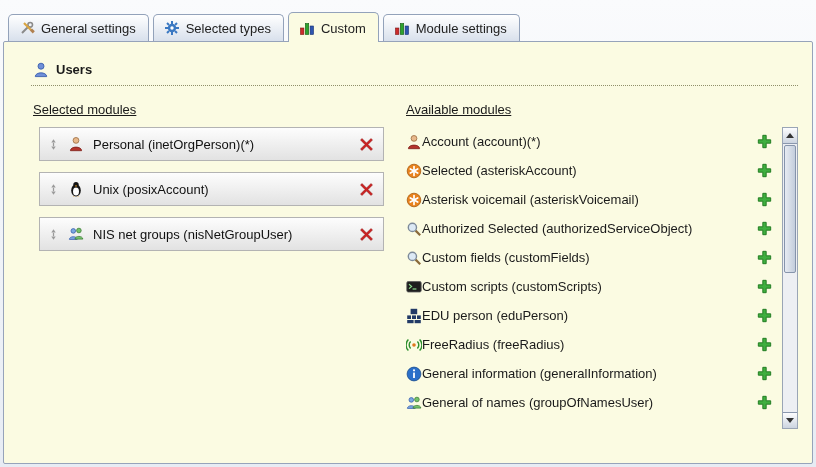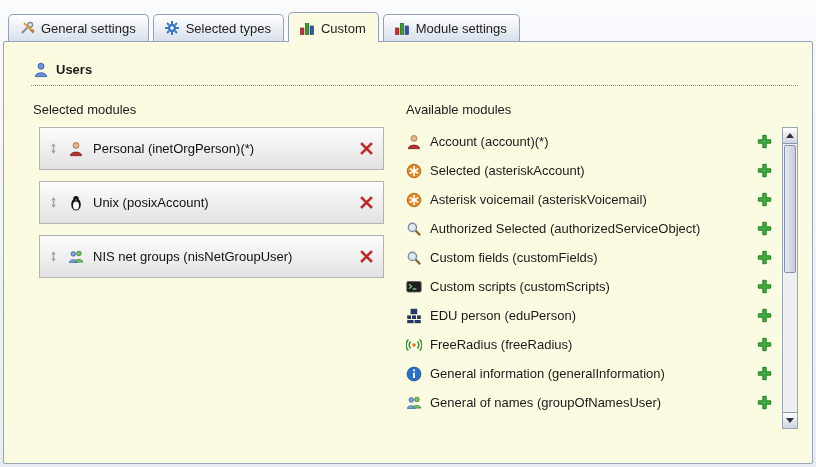--- a/index.html
+++ b/index.html
@@ -46,41 +46,41 @@
     display:flex; align-items:flex-start; gap:7px;
     font-weight:bold;
     padding:2px 2px 7px 2px;
     border-bottom:1px dotted #8f8f6a;
   }
 
   .columns { display:flex; margin-top:14px; }
   .col-left { width:373px; flex:none; }
   .col-right { flex:1; min-width:0; }
 
-  .col-heading { padding:2px 0 10px 2px; }
+  .col-heading { padding:2px 0 10px 2px;text-decoration:underline; }
 
   
   .sel-row {
-    width:345px; height:43px;
+    width:345px; height:34px;
     margin:0 0 11px 8px;
     display:flex; align-items:center; gap:9px;
     padding:0 9px 0 8px;
     border:1px solid #b3b3b3;
     background:linear-gradient(#fdfdfd,#e2e2e2);
     cursor:move;
   }
   .sel-row .label { color:#111; }
   .sel-row .spacer { flex:1; }
 
   
   .avail-wrap { display:flex; }
   .avail-list { flex:1; min-width:0; }
   .avail-row {
     height:29px;
-    display:flex; align-items:center; gap:8px;
+    display:flex; align-items:center; 
     padding:0 6px 0 2px;
   }
   .avail-row .spacer { flex:1; }
 
   
   .icon { display:inline-flex; flex:none; }
   .icon svg { width:16px; height:16px; display:block; }
   .icon.small svg { width:11px; height:11px; }
   .icon.del svg { width:15px; height:15px; }
   .icon.plus svg { width:15px; height:15px; }

